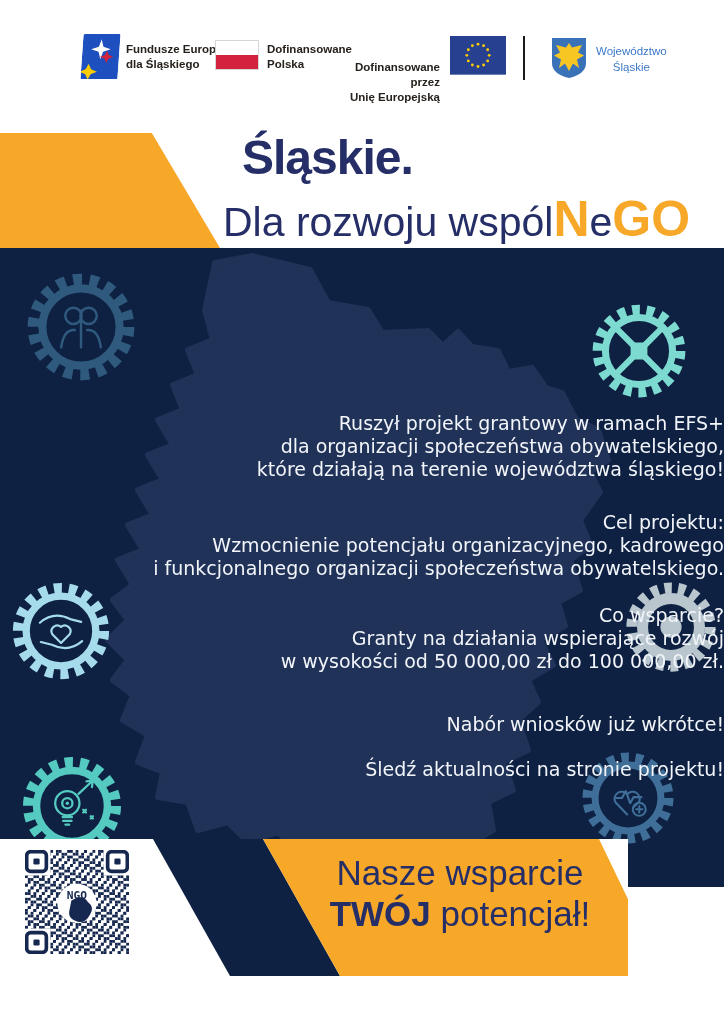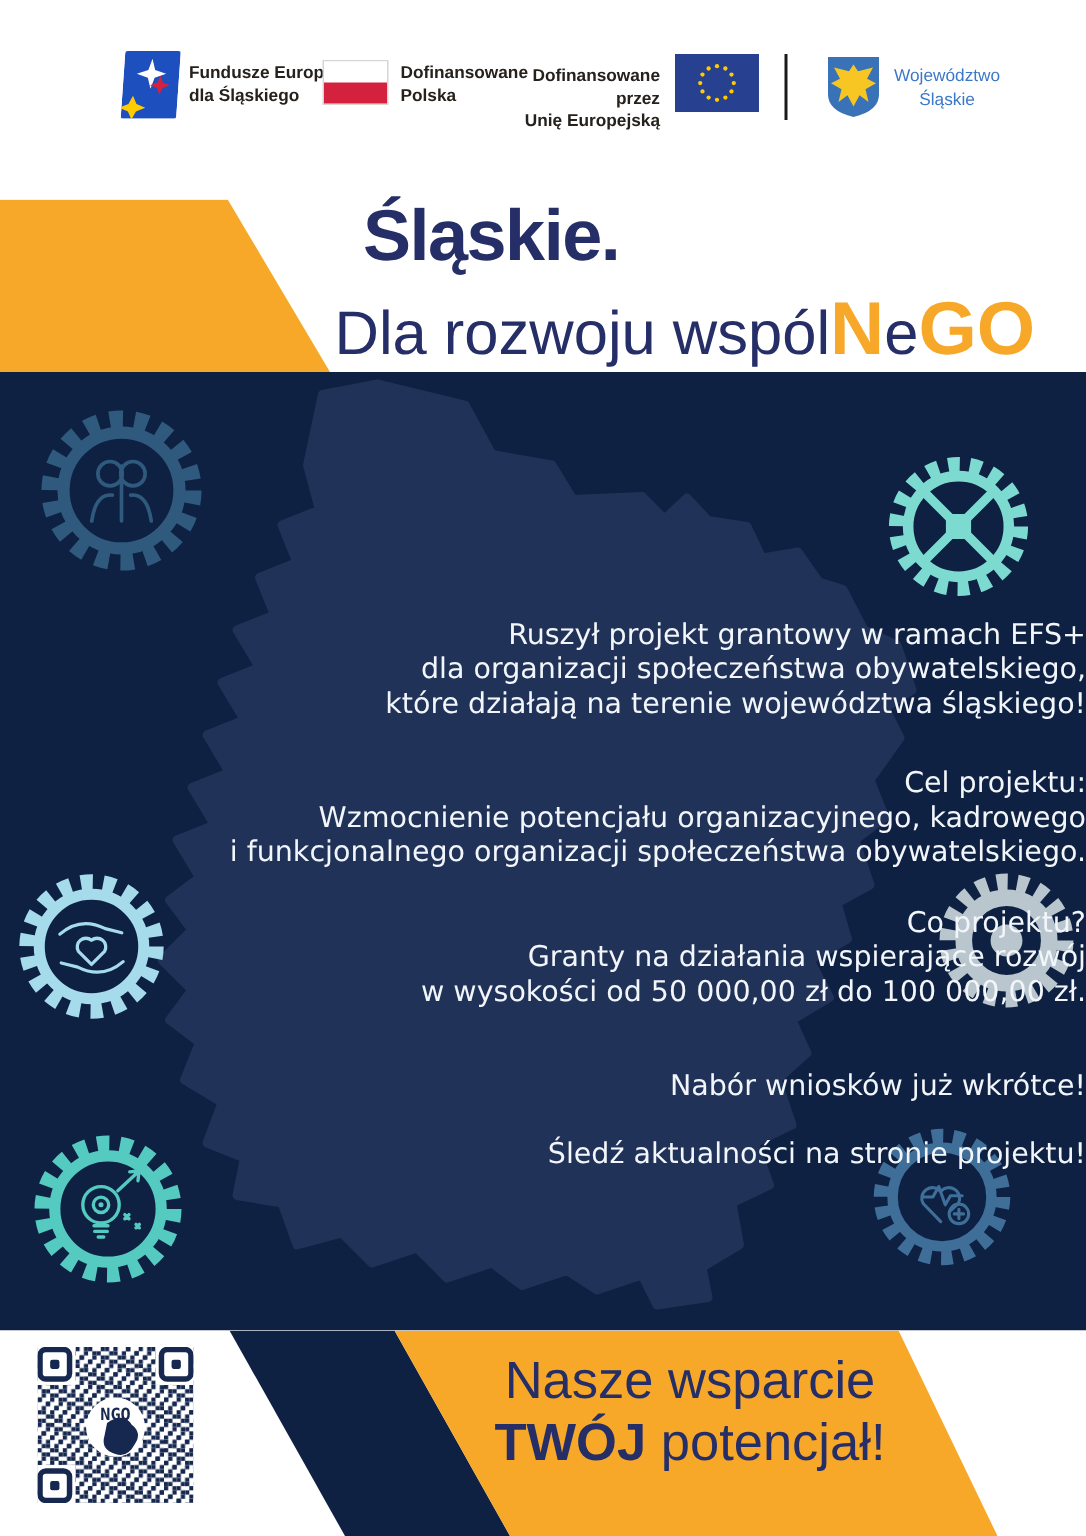--- a/index.html
+++ b/index.html
@@ -41,21 +41,21 @@
   
   .gear{position:absolute;}
   .gear svg{display:block;width:100%;height:100%;overflow:visible;}
   .gear .st{stroke:var(--gc);fill:none;}
   .gear .sf{fill:var(--gc);stroke:none;}
   .gear .i{stroke-width:2.4;stroke-linecap:round;stroke-linejoin:round;}
   .g1{--gc:var(--gear1,#2f5a7e);} .g2{--gc:var(--gear2,#7ddad0);} .g3{--gc:var(--gear3,#a6dbec);}
   .g4{--gc:var(--gear4,#b9c6ce);} .g5{--gc:var(--gear5,#54cac1);} .g6{--gc:var(--gear6,#3f6f99);}
 
   
-  .footer{position:absolute;top:887px;left:0;width:724px;height:137px;background:var(--white,#fff);}
+  .footer{position:absolute;top:839px;left:0;width:628px;height:137px;background:var(--white,#fff);}
   .navy-band{position:absolute;inset:0;background:var(--navy,#0e2142);
              clip-path:polygon(153px 0,263px 0,340px 137px,230px 137px);}
   .orange-banner{position:absolute;inset:0;background:var(--orange,#f7a829);
              clip-path:polygon(263px 0,599px 0,665px 137px,340px 137px);}
   .banner-text{position:absolute;left:288px;top:13px;width:344px;text-align:center;
                color:var(--titlenavy,#252e67);font-size:35px;line-height:41px;white-space:nowrap;}
   .banner-text b{font-weight:bold;}
   .qr-wrap{position:absolute;left:25px;top:11px;width:104px;height:104px;}
   .qr-m{fill:var(--qr,#16284f);}
   .qr-t{fill:var(--qr,#16284f);font-family:"DejaVu Sans Mono",monospace;font-weight:bold;}
@@ -82,21 +82,21 @@
 
     <div class="hdr-item pl-flag" style="left:215px;top:40px;">
       <div class="w"></div>
         <div class="r"></div>
     </div>
     <div class="hdr-item hdr-txt" style="left:267px;top:42px;">
       <div>Dofinansowane</div>
       <div>Polska</div>
     </div>
 
-    <div class="hdr-item hdr-txt right" style="left:338px;top:44px;width:102px;">
+    <div class="hdr-item hdr-txt right" style="left:338px;top:60px;width:102px;">
       <div>Dofinansowane przez</div>
       <div>Unię Europejską</div>
     </div>
     <div class="hdr-item" style="left:450px;top:36px;width:56px;height:39px;">
       <svg viewBox="0 0 55 38">
         <rect width="55" height="38" fill="var(--eublue,#27408f)"></rect>
         <g fill="var(--eustar,#ffcc00)">
           <circle cx="38.5" cy="19" r="1.4"></circle>
             <circle cx="37" cy="24.5" r="1.4"></circle>
           <circle cx="33" cy="28.5" r="1.4"></circle>
@@ -207,21 +207,21 @@
         <div>które działają na terenie województwa śląskiego!</div>
       <p></p>
       <p class="mb2">
         </p>
         <div>Cel projektu:</div>
         <div>Wzmocnienie potencjału organizacyjnego, kadrowego</div>
         <div>i funkcjonalnego organizacji społeczeństwa obywatelskiego.</div>
       <p></p>
       <p class="mb3">
         </p>
-        <div>Co projektu?</div>
+        <div>Co wsparcie?</div>
         <div>Granty na działania wspierające rozwój</div>
         <div>w wysokości od 50 000,00 zł do 100 000,00 zł.</div>
       <p></p>
       <p class="mb4">Nabór wniosków już wkrótce!</p>
       <p>Śledź aktualności na stronie projektu!</p>
     </div>
   </div>
 
   <div class="footer">
     <div class="navy-band"></div>

